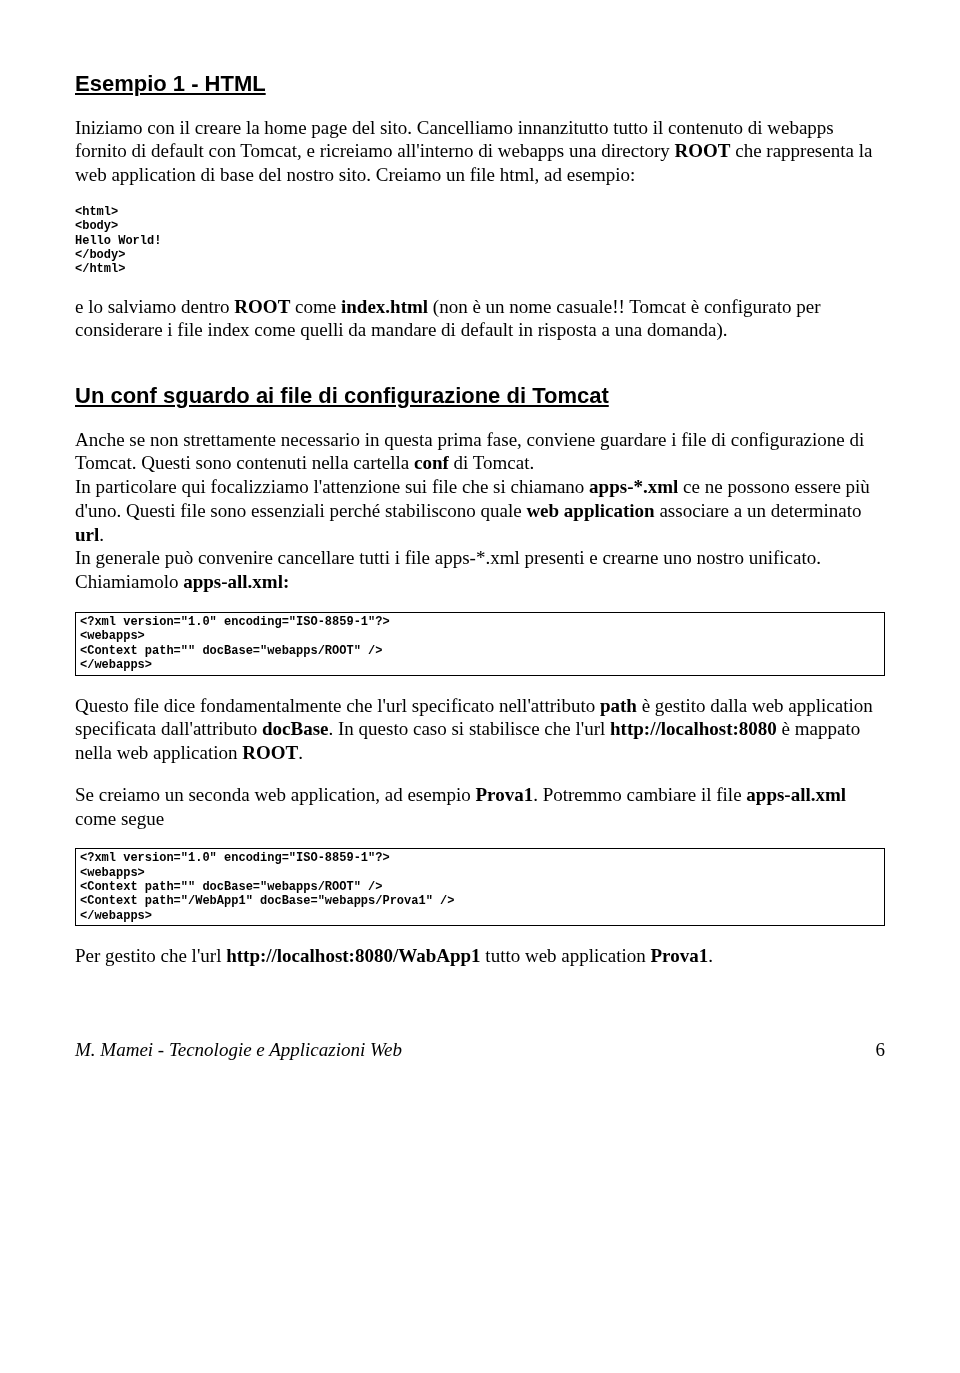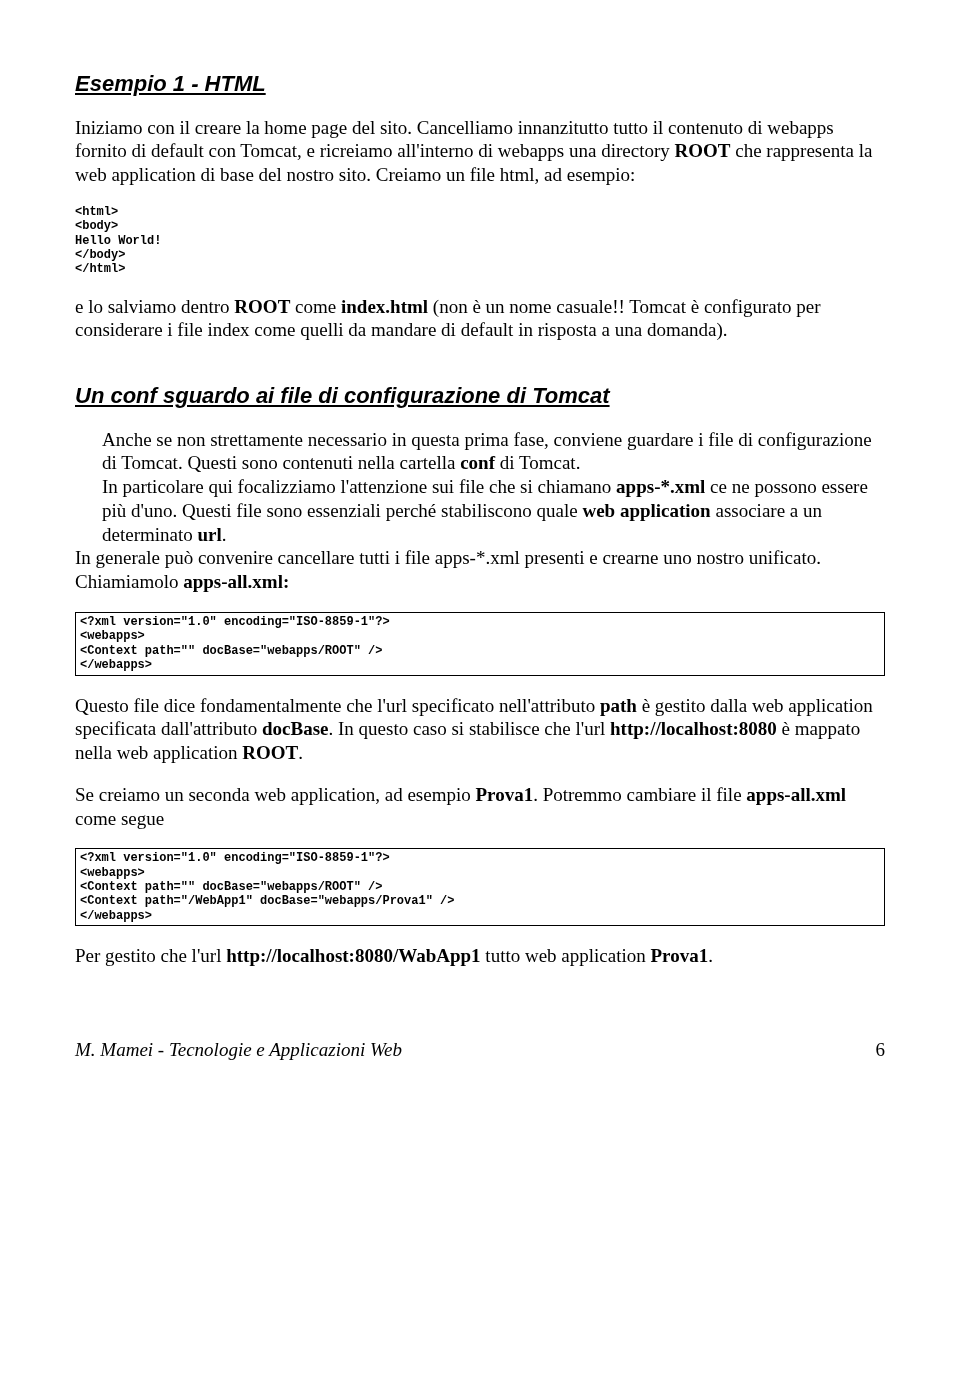--- a/index.html
+++ b/index.html
@@ -10,26 +10,25 @@
     background: #fff;
     margin: 0;
     padding: 70px 75px 40px 75px;
     width: 960px;
     box-sizing: border-box;
   }
   .heading {
     font-family: Arial, Helvetica, sans-serif;
     font-size: 22px;
     font-weight: bold;
-    font-style: italic;
     text-decoration: underline;
     margin-bottom: 18px;
   }
   p { margin: 0 0 18px 0; }
-  .nomb { margin-bottom: 0; margin-left: 27px; }
+  .nomb { margin-bottom: 0; }
   .bold { font-weight: bold; }
   .codeblock {
     font-family: "Courier New", Courier, monospace;
     font-weight: bold;
     white-space: pre;
     font-size: 12px;
     line-height: 1.2;
     margin: 14px 0 18px 0;
   }
   .boxed {

